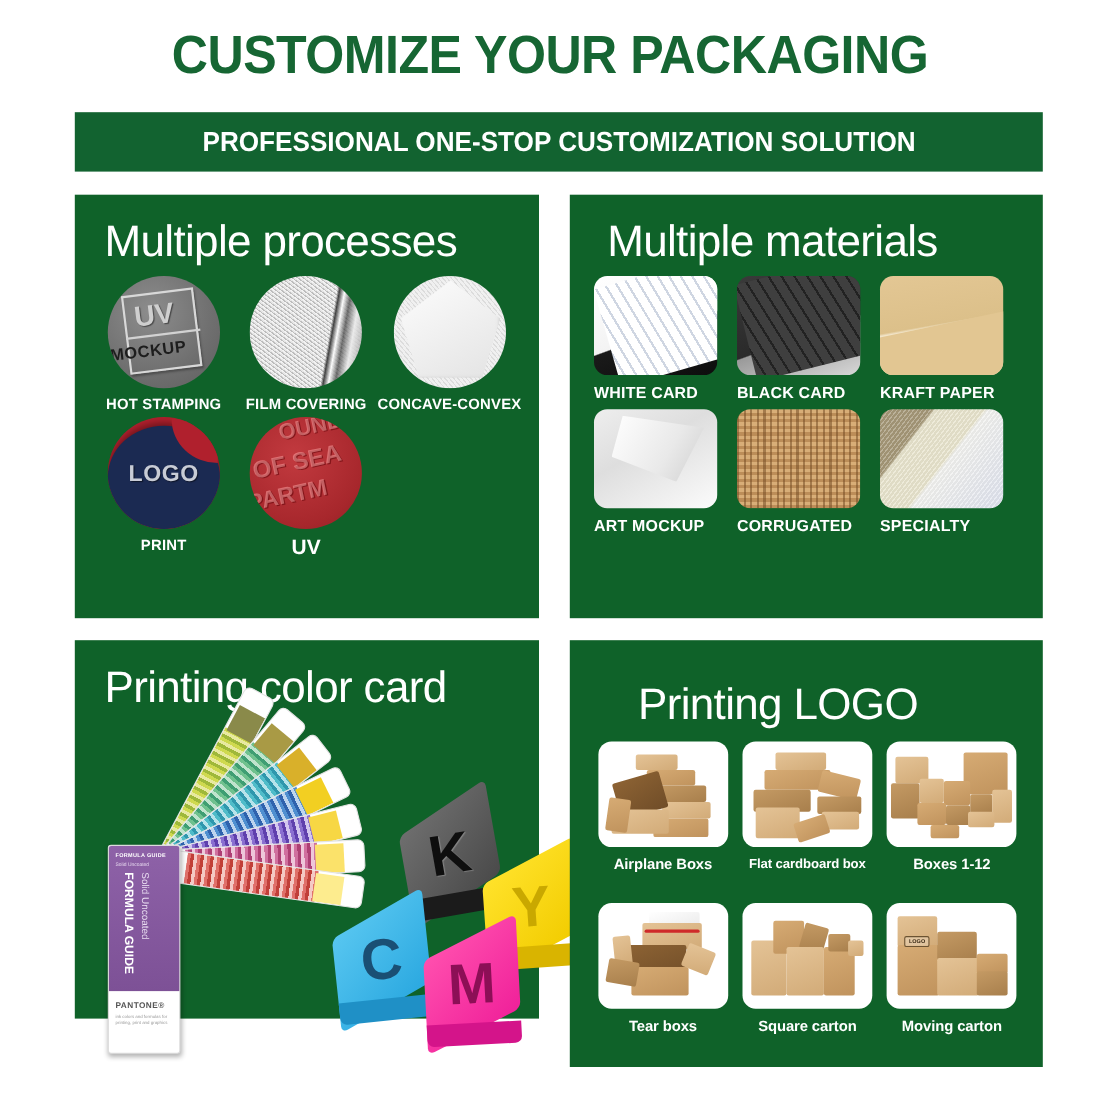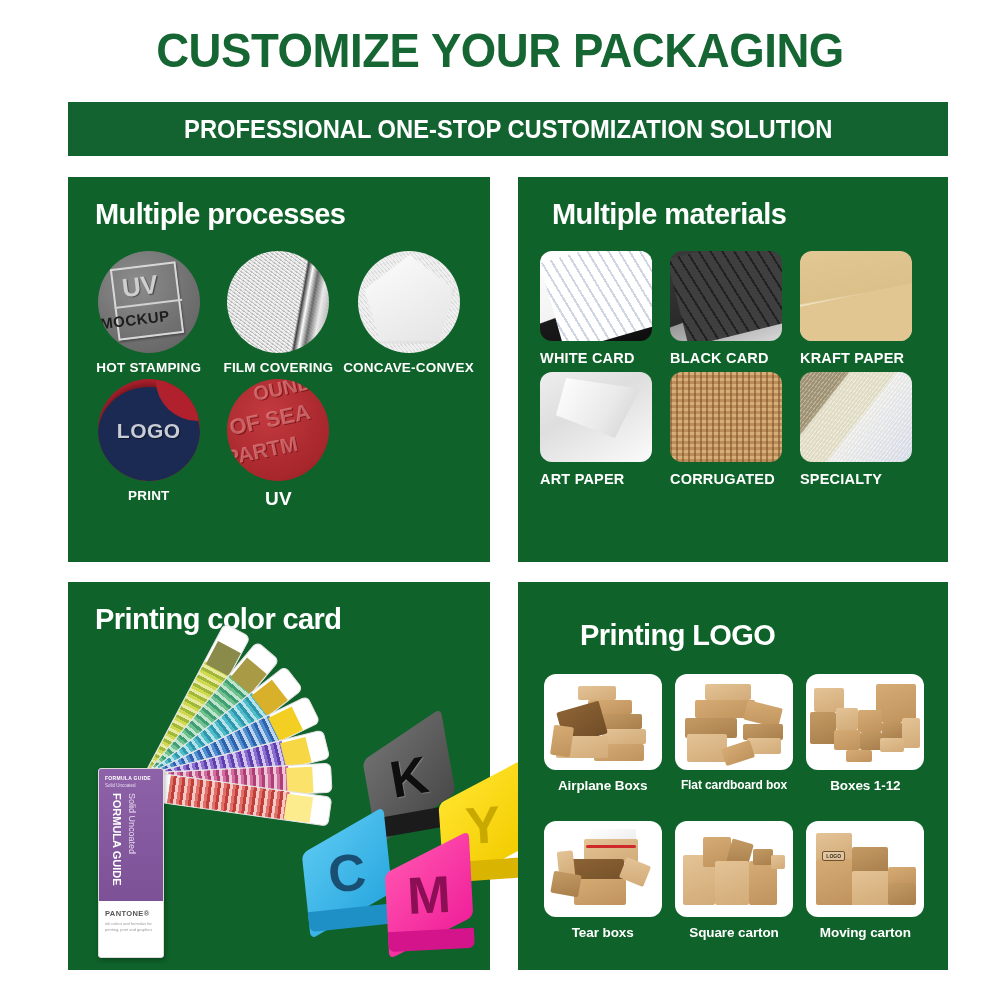--- a/index.html
+++ b/index.html
@@ -41,27 +41,27 @@
     letter-spacing: 0px;
   }
 
   
   .panel {
     position: absolute;
     background: #0f6229;
   }
   #panel-processes { left: 68px;  top: 177px; width: 422px; height: 385px; }
   #panel-materials { left: 518px; top: 177px; width: 430px; height: 385px; }
-  #panel-colorcard { left: 68px;  top: 582px; width: 422px; height: 388px; }
+  #panel-colorcard { left: 68px;  top: 582px; width: 422px; height: 344px; }
   #panel-logo      { left: 518px; top: 582px; width: 430px; height: 388px; }
 
   .panel-title {
     color: #ffffff;
-    font-weight: bold;
-    font-size: 29px;
+    font-weight: normal;
+    font-size: 40px;
     letter-spacing: -0.6px;
   }
   #panel-processes .panel-title { padding: 21px 0 0 27px; }
   #panel-materials .panel-title { padding: 21px 0 0 34px; }
   #panel-colorcard .panel-title { padding: 21px 0 0 27px; }
   #panel-logo      .panel-title { padding: 37px 0 0 62px; }
 
   
   .proc-grid {
     position: absolute; left: 16px; top: 74px;
@@ -405,21 +405,21 @@
 
       <div class="mat-cell">
         <div class="swatch sw-kraft"></div>
         <div class="mat-label">KRAFT PAPER</div>
       </div>
 
       <div class="mat-cell">
         <div class="swatch sw-art">
             <div class="wedge"></div>
           </div>
-        <div class="mat-label">ART  PAPER</div>
+        <div class="mat-label">ART  MOCKUP</div>
       </div>
 
       <div class="mat-cell">
         <div class="swatch sw-corr"></div>
         <div class="mat-label">CORRUGATED</div>
       </div>
 
       <div class="mat-cell">
         <div class="swatch sw-spec"></div>
         <div class="mat-label">SPECIALTY</div>

